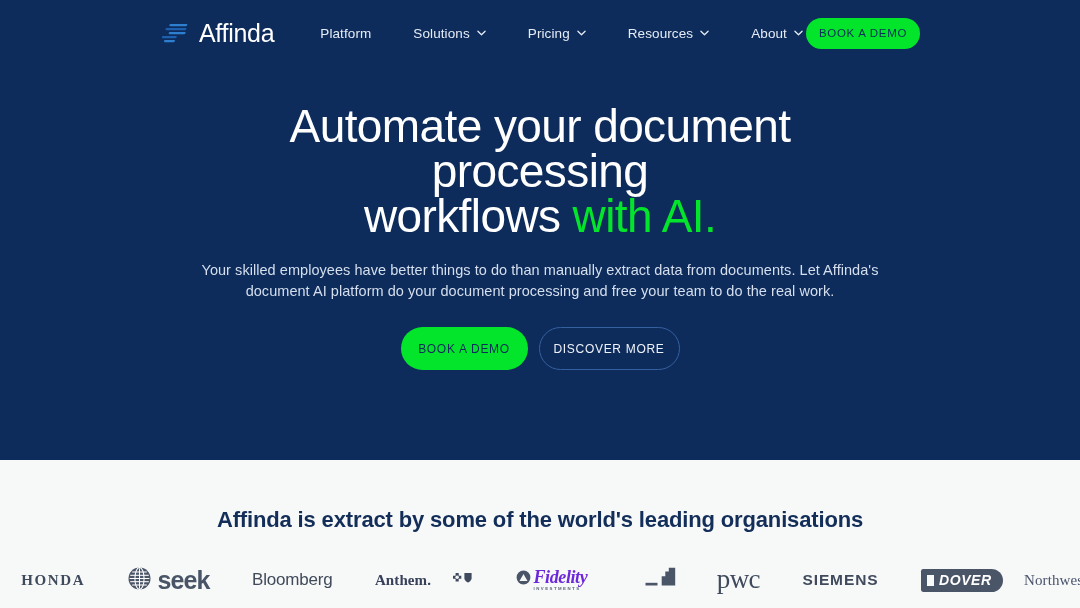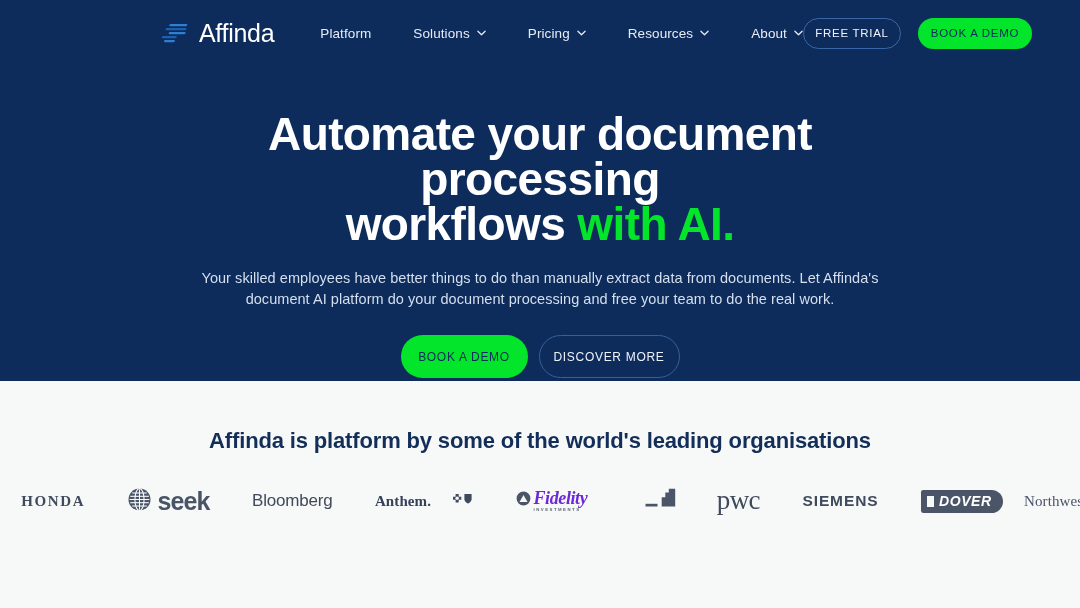--- a/index.html
+++ b/index.html
@@ -20,21 +20,21 @@
   .page {
     width: 1080px;
     height: 608px;
     position: relative;
     overflow: hidden;
   }
 
   
   .hero {
     background: #0d2c5b;
-    height: 381px;
+    height: 460px;
     position: relative;
   }
 
   
   .navbar {
     height: 66px;
     display: flex;
     align-items: center;
     padding: 0 160px 0 162px;
   }
@@ -127,25 +127,25 @@
 
   
   .hero-inner {
     text-align: center;
     padding-top: 38px;
   }
 
   .hero-title {
     font-size: 46px;
     line-height: 45px;
-    font-weight: 700;
+    font-weight: 400;
     color: #ffffff;
     letter-spacing: -0.6px;
     max-width: 720px;
-    margin: 8px auto;
+    margin: 0 auto;
   }
 
   .hero-title .accent { color: #03e52b; }
 
   .hero-sub {
     margin: 21px auto 0;
     max-width: 688px;
     font-size: 14.5px;
     line-height: 21px;
     color: #d5dfee;
@@ -412,21 +412,20 @@
           <span class="caret">
             <svg class="caret" viewBox="0 0 10 6" xmlns="http://www.w3.org/2000/svg">
                 <path d="M1 1l4 4 4-4" fill="none" stroke="#e6ecf5" stroke-width="1.4" stroke-linecap="round" stroke-linejoin="round"></path>
               </svg>
           </span>
         </a>
 
       </div>
 
       <div class="nav-actions">
-        <a class="btn btn-outline-nav" href="#">FREE TRIAL</a>
         <a class="btn btn-green-nav" href="#">BOOK A DEMO</a>
       </div>
 
     </nav>
 
     <div class="hero-inner">
 
       <h1 class="hero-title">
         <span>Automate your document processing</span>
         <br>
@@ -439,21 +438,21 @@
         <a class="btn btn-green-hero" href="#">BOOK A DEMO</a>
         <a class="btn btn-outline-hero" href="#">DISCOVER MORE</a>
       </div>
 
     </div>
 
   </section>
 
   <section class="trusted">
 
-    <h2 class="trusted-heading">Affinda is platform by some of the world's leading organisations</h2>
+    <h2 class="trusted-heading">Affinda is extract by some of the world's leading organisations</h2>
 
     <div class="logo-strip">
 
       <div class="logo-cell">
         <span class="lg-honda">HONDA</span>
       </div>
 
       <div class="logo-cell">
         <span class="lg-seek">
           <span>

